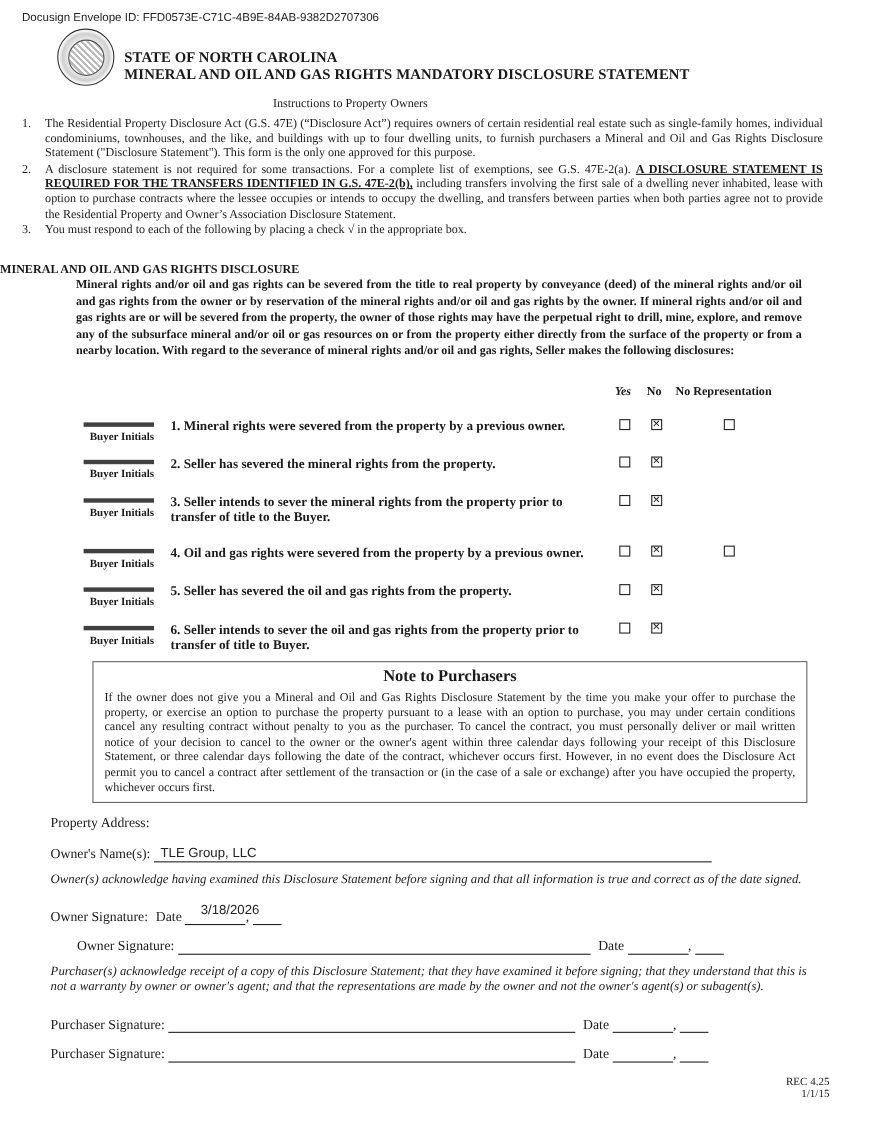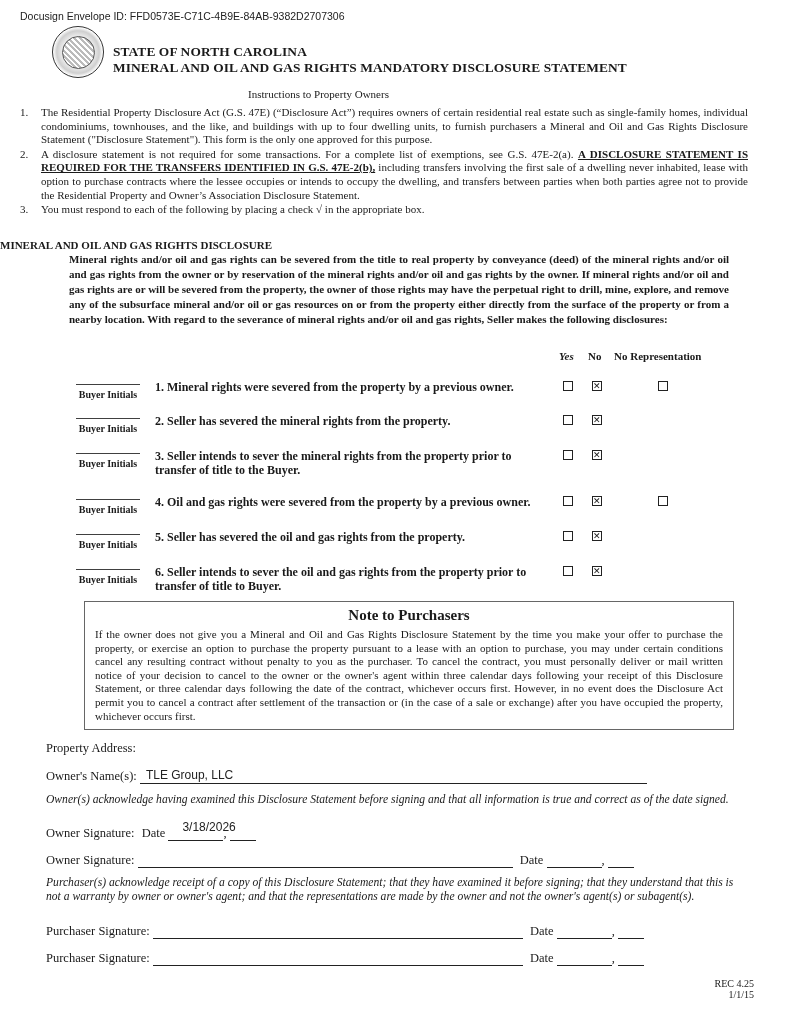--- a/index.html
+++ b/index.html
@@ -23,21 +23,21 @@
 
   .disc-head { position: absolute; left: 0; width: 791px; top: 239px; text-align: left; font-weight: bold; font-size: 11px; }
   .disc-para { position: absolute; left: 69px; top: 252px; width: 660px; font-size: 11px; line-height: 15px; font-weight: bold; text-align: justify; }
 
   .col-heads { position: absolute; top: 350px; font-size: 11px; font-weight: bold; }
   .col-yes { left: 559px; font-style: italic; }
   .col-no { left: 588px; }
   .col-norep { left: 614px; }
 
   .q-row { position: absolute; left: 76px; width: 640px; }
-  .initials { position: absolute; left: 0; top: 0; width: 64px; border-top: 1px solid #404040; font-size: 10px; font-weight: bold; padding-top: 4px; text-align: center; }
+  .initials { position: absolute; left: 0; top: 0; width: 64px; border-top: 4px solid #404040; font-size: 10px; font-weight: bold; padding-top: 4px; text-align: right; }
   .q-text { position: absolute; left: 79px; top: -4px; width: 400px; font-size: 12px; font-weight: bold; line-height: 14px; }
   .cb { position: absolute; width: 10px; height: 10px; border: 1px solid #222; background: #fff; top: -3px; font-size: 10px; line-height: 8px; text-align: center; font-family: "DejaVu Sans", sans-serif; }
   .cb.checked::before { content: "\2715"; font-size: 9px; position: absolute; left: 0px; top: 0px; }
   .cb-yes { left: 487px; }
   .cb-no { left: 516px; }
   .cb-norep { left: 582px; }
 
   .note-box { position: absolute; left: 84px; top: 601px; width: 650px; height: 129px; border: 1.5px solid #666; padding: 5px 10px; }
   .note-title { text-align: center; font-weight: bold; font-size: 15px; margin-bottom: 4px; }
   .note-text { font-size: 11px; line-height: 13.6px; text-align: justify; }
@@ -157,21 +157,21 @@
 
 <div class="sig-row" style="top:826px;">
   <span>Owner Signature:</span>
   <span class="date-label">Date</span>
   <span class="field-line" style="width:55px;">
     <span class="filled" style="left:14px; bottom:6px;">3/18/2026</span>
   </span>,
   <span class="field-line" style="width:26px;"></span>
 </div>
 
-<div class="sig-row" style="top:853px;">
+<div class="sig-row" style="top:853px;margin-left:24px;">
   <span>Owner Signature:</span>
   <span class="field-line" style="width:375px;"></span>
   <span class="date-label">Date</span>
   <span class="field-line" style="width:55px;"></span>,
   <span class="field-line" style="width:26px;"></span>
 </div>
 
 <div class="italic-para" style="top:876px;">Purchaser(s) acknowledge receipt of a copy of this Disclosure Statement; that they have examined it before signing; that they understand that this is not a warranty by owner or owner's agent; and that the representations are made by the owner and not the owner's agent(s) or subagent(s).</div>
 
 <div class="sig-row" style="top:924px;">

